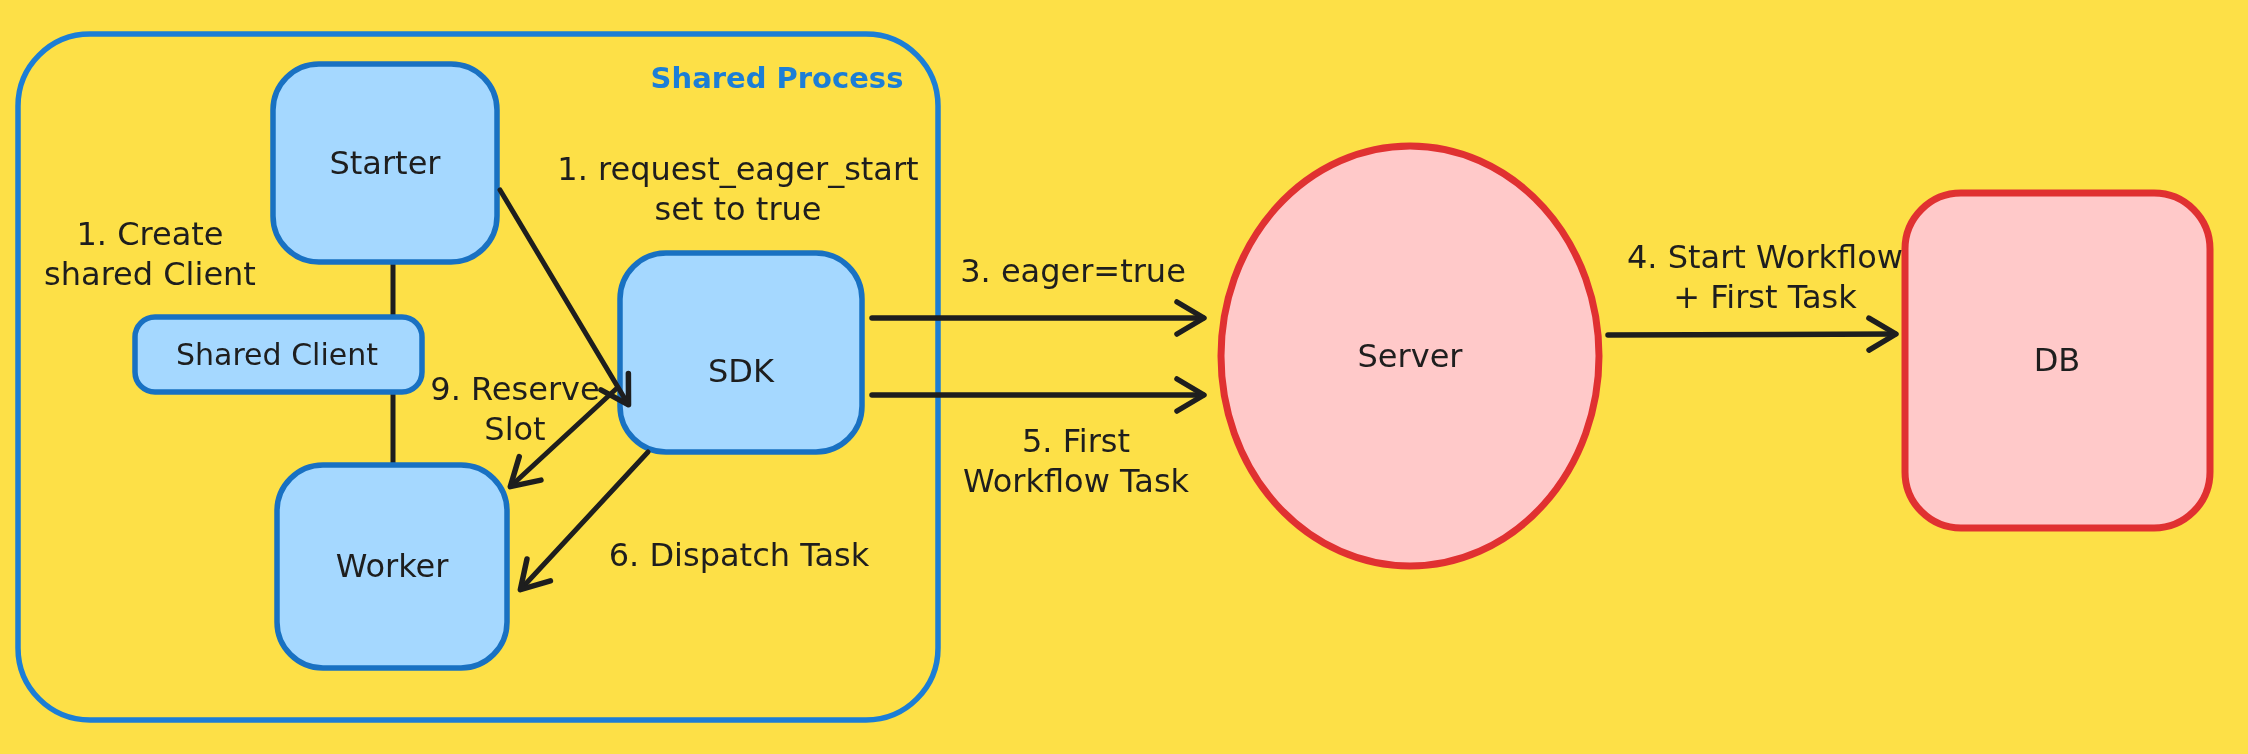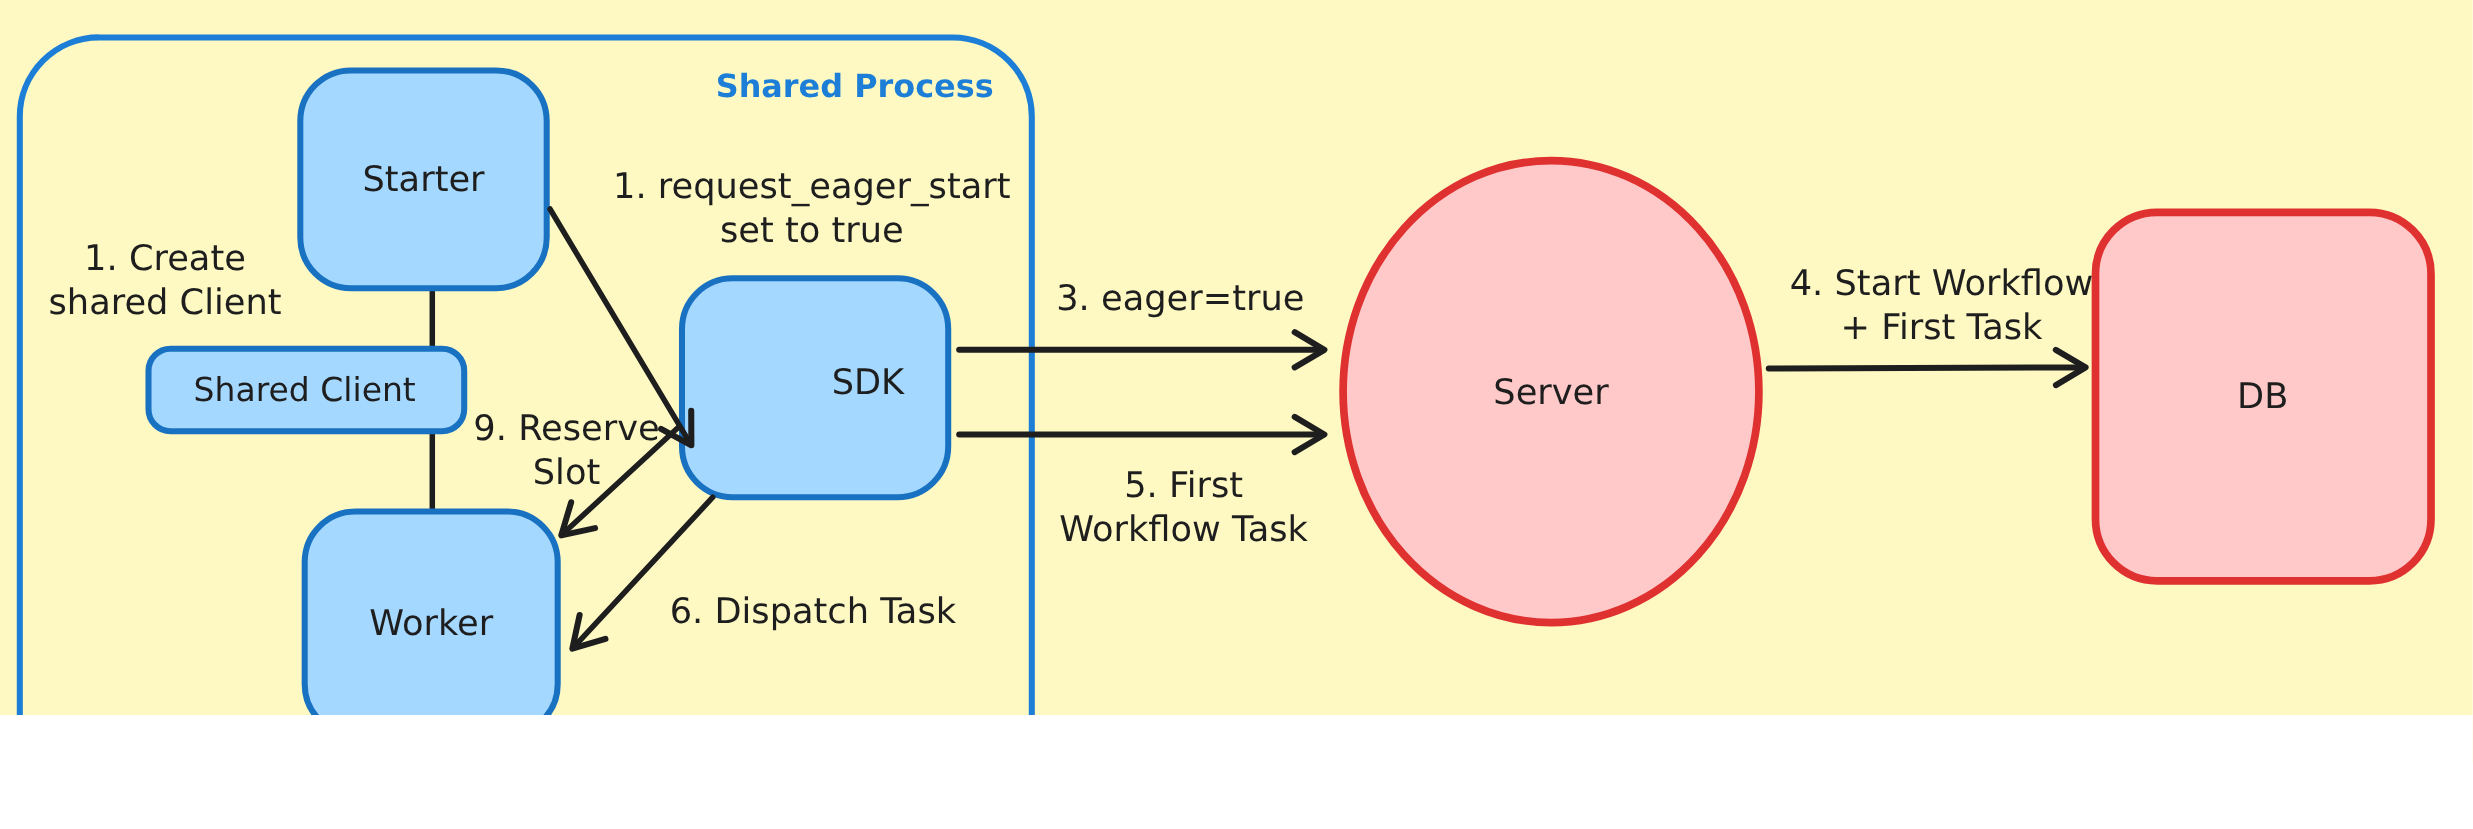--- a/index.html
+++ b/index.html
@@ -3,22 +3,22 @@
 <meta charset="utf-8">
 <style>
   html, body {
     margin: 0;
     padding: 0;
     background: #ffffff;
   }
   .canvas {
     position: relative;
     width: 2248px;
-    height: 650px;
-    background: #fef9c3;
+    height: 754px;
+    background: #fde047;
     overflow: hidden;
     font-family: "DejaVu Sans", "Liberation Sans", sans-serif;
     color: #1e1e1e;
   }
   .canvas svg {
     position: absolute;
     left: 0;
     top: 0;
   }
   .label {
@@ -77,21 +77,21 @@
     <line x1="872" y1="318" x2="1203" y2="318" stroke="#1e1e1e" stroke-width="5.5" stroke-linecap="round" marker-end="url(#arrowhead)"></line>
     <line x1="872" y1="395" x2="1203" y2="395" stroke="#1e1e1e" stroke-width="5.5" stroke-linecap="round" marker-end="url(#arrowhead)"></line>
     <line x1="1608" y1="335" x2="1895" y2="334" stroke="#1e1e1e" stroke-width="5.5" stroke-linecap="round" marker-end="url(#arrowhead)"></line>
   </svg>
 
   <div class="label container-title" style="left:777px; top:78px;">Shared Process</div>
 
   <div class="label node-label" style="left:385px; top:163px;">Starter</div>
   <div class="label node-label small" style="left:277px; top:355px;">Shared Client</div>
   <div class="label node-label" style="left:392px; top:566px;">Worker</div>
-  <div class="label node-label" style="left:741px; top:347px;margin-left:48px;">SDK</div>
+  <div class="label node-label" style="left:741px; top:371px;">SDK</div>
   <div class="label node-label" style="left:1410px; top:356px;">Server</div>
   <div class="label node-label" style="left:2057px; top:360px;">DB</div>
 
   <div class="label annotation" style="left:150px; top:254px;">
     <div>1. Create</div>
     <div>shared Client</div>
   </div>
 
   <div class="label annotation" style="left:738px; top:189px;">
     <div>1. request_eager_start</div>

